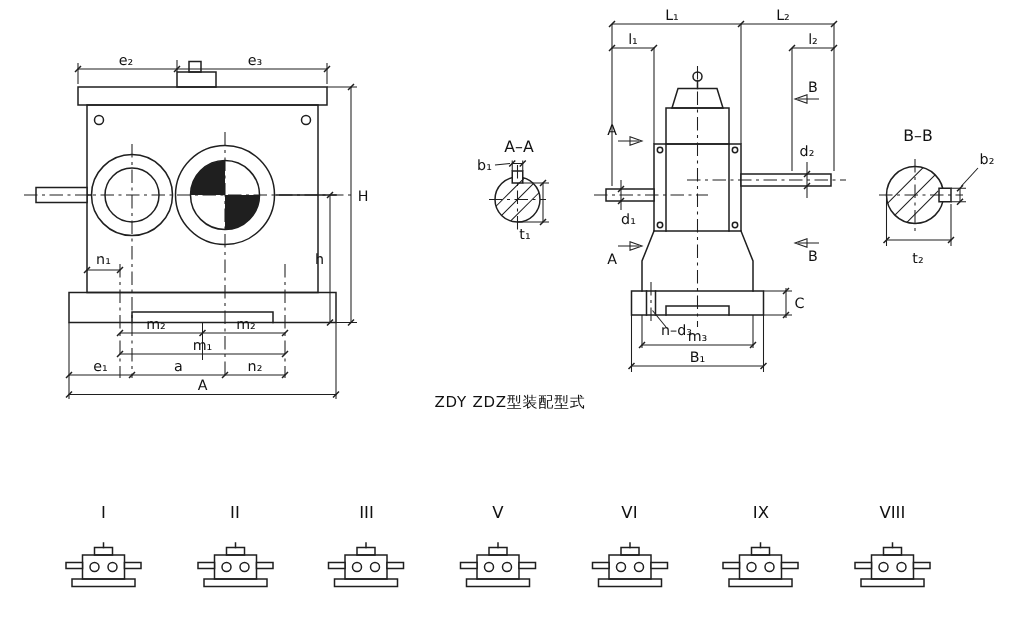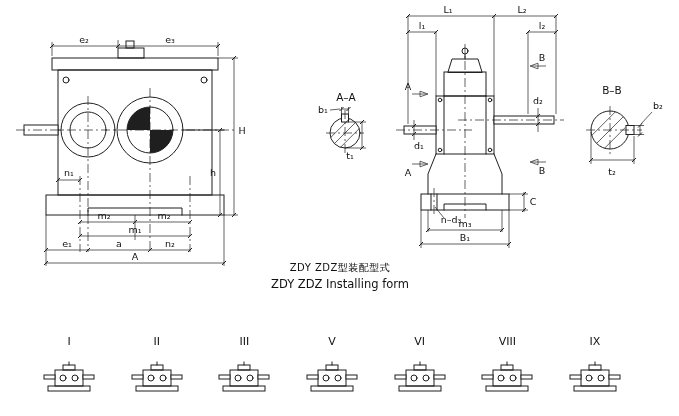--- a/index.html
+++ b/index.html
@@ -197,21 +197,20 @@
       <path d="M13 78 H56"></path>
       <path class="tk" d="M60 45.5 L64 41.5 M60 54.5 L64 50.5 M11 80 L15 76 M54 80 L58 76"></path>
     </g>
     <text class="ttl" x="34" y="12">B–B</text>
     <text x="80" y="27">b₂</text>
     <text x="34" y="93">t₂</text>
   </svg>
 
   <div class="caption">
     <div class="cn">ZDY ZDZ型装配型式</div>
-    <div class="en">ZDY ZDZ Installing form</div>
   </div>
 
   <div class="forms">
 
     <div class="form-item">
       <div class="form-label">I</div>
       <svg width="52" height="36" viewBox="0 0 52 36">
         <g class="s">
             <rect x="5" y="27" width="42" height="5"></rect>
             <rect x="12" y="11" width="28" height="16"></rect>
@@ -285,37 +284,37 @@
             <rect class="wf" x="1" y="16" width="11" height="4"></rect>
             <rect class="wf" x="40" y="16" width="11" height="4"></rect>
             <circle cx="20" cy="19" r="3"></circle>
             <circle cx="32" cy="19" r="3"></circle>
           </g>
       </svg>
     </div>
 
 
     <div class="form-item">
+      <div class="form-label">IX</div>
+      <svg width="52" height="36" viewBox="0 0 52 36">
+        <g class="s">
+            <rect x="5" y="27" width="42" height="5"></rect>
+            <rect x="12" y="11" width="28" height="16"></rect>
+            <rect x="20" y="6" width="12" height="5"></rect>
+            <path d="M26 3 V6"></path>
+            <rect class="wf" x="1" y="16" width="11" height="4"></rect>
+            <rect class="wf" x="40" y="16" width="11" height="4"></rect>
+            <circle cx="20" cy="19" r="3"></circle>
+            <circle cx="32" cy="19" r="3"></circle>
+          </g>
+      </svg>
+    </div>
+
+    <div class="form-item">
       <div class="form-label">VIII</div>
-      <svg width="52" height="36" viewBox="0 0 52 36">
-        <g class="s">
-            <rect x="5" y="27" width="42" height="5"></rect>
-            <rect x="12" y="11" width="28" height="16"></rect>
-            <rect x="20" y="6" width="12" height="5"></rect>
-            <path d="M26 3 V6"></path>
-            <rect class="wf" x="1" y="16" width="11" height="4"></rect>
-            <rect class="wf" x="40" y="16" width="11" height="4"></rect>
-            <circle cx="20" cy="19" r="3"></circle>
-            <circle cx="32" cy="19" r="3"></circle>
-          </g>
-      </svg>
-    </div>
-
-    <div class="form-item">
-      <div class="form-label">IX</div>
       <svg width="52" height="36" viewBox="0 0 52 36">
         <g class="s">
             <rect x="5" y="27" width="42" height="5"></rect>
             <rect x="12" y="11" width="28" height="16"></rect>
             <rect x="20" y="6" width="12" height="5"></rect>
             <path d="M26 3 V6"></path>
             <rect class="wf" x="1" y="16" width="11" height="4"></rect>
             <rect class="wf" x="40" y="16" width="11" height="4"></rect>
             <circle cx="20" cy="19" r="3"></circle>
             <circle cx="32" cy="19" r="3"></circle>

